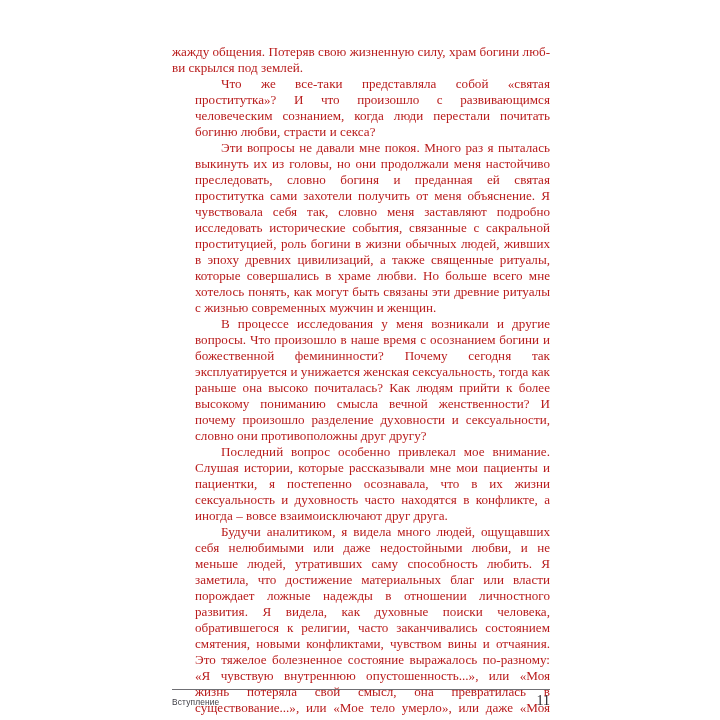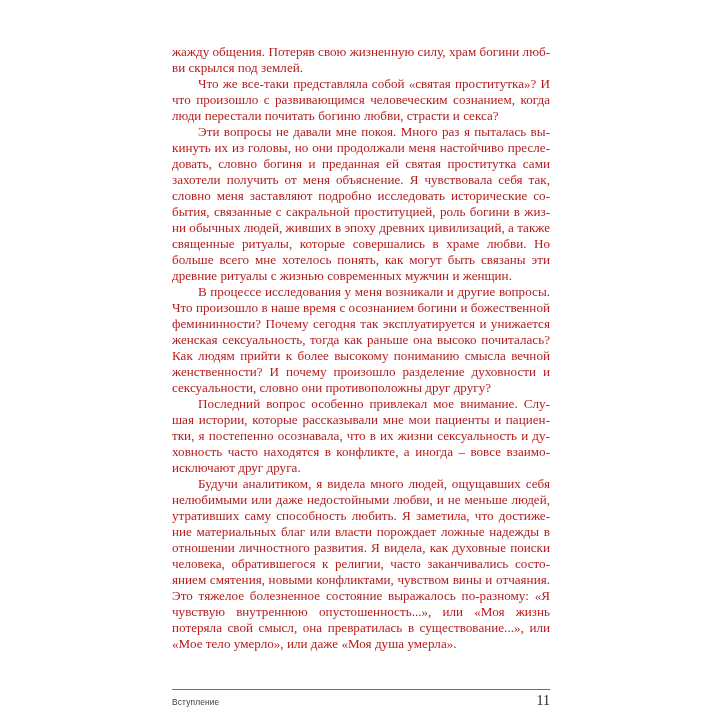--- a/index.html
+++ b/index.html
@@ -38,20 +38,21 @@
     word-spacing: 0px;
     letter-spacing: 0.02px;
   }
 
   .para.first {
     text-indent: 0;
   }
 
   .para + .para {
     margin-top: 0;
+    margin-left: 23px;
   }
 
   
   .footer {
     position: absolute;
     left: 172px;
     top: 658px;
     width: 378px;
     margin-top: 31px;
   }

